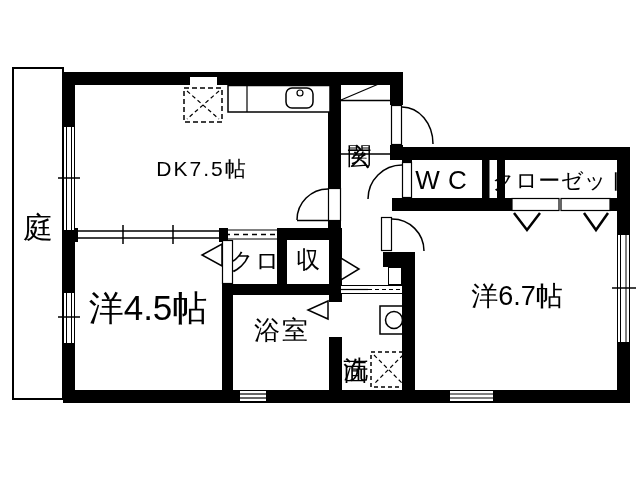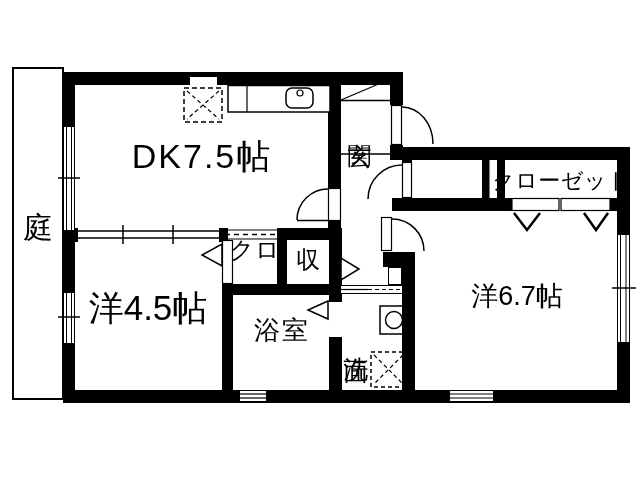--- a/index.html
+++ b/index.html
@@ -165,22 +165,23 @@
     </g>
     <g stroke-dasharray="4,3">
       <rect x="371" y="352" width="35" height="35" stroke-width="1.5"></rect>
       <line x1="374" y1="355" x2="403" y2="384" stroke-width="1.2"></line>
       <line x1="403" y1="355" x2="374" y2="384" stroke-width="1.2"></line>
     </g>
   </g>
 </svg>
 
   <div class="lbl" style="left:38px;top:228px;font-size:30px;">庭</div>
-  <div class="lbl" style="left:202px;top:157px;font-size:34px;letter-spacing:2px;">DK7.5帖</div>
+  <div class="lbl" style="left:202px;top:169px;font-size:21px;letter-spacing:2px;">DK7.5帖</div>
   <div class="lbl v" style="left:360px;top:126px;font-size:24px;letter-spacing:2px;">玄関</div>
+  <div class="lbl" style="left:445px;top:181px;font-size:26px;letter-spacing:8px;">WC</div>
   <div class="lbl" style="left:561px;top:181px;font-size:22px;letter-spacing:0.5px;">クローゼット</div>
   <div class="lbl" style="left:148px;top:308px;font-size:35px;">洋4.5帖</div>
-  <div class="lbl" style="left:255px;top:250px;font-size:24px;letter-spacing:1px;">クロ</div>
+  <div class="lbl" style="left:255px;top:261px;font-size:24px;letter-spacing:1px;">クロ</div>
   <div class="lbl" style="left:308px;top:260px;font-size:24px;">収</div>
   <div class="lbl" style="left:282px;top:331px;font-size:26px;letter-spacing:2px;text-align:center;">浴室</div>
   <div class="lbl v" style="left:356px;top:341px;font-size:25px;letter-spacing:5px;">洗面</div>
   <div class="lbl" style="left:517px;top:296px;font-size:27px;">洋6.7帖</div>
 </div>
 
 </body></html>

